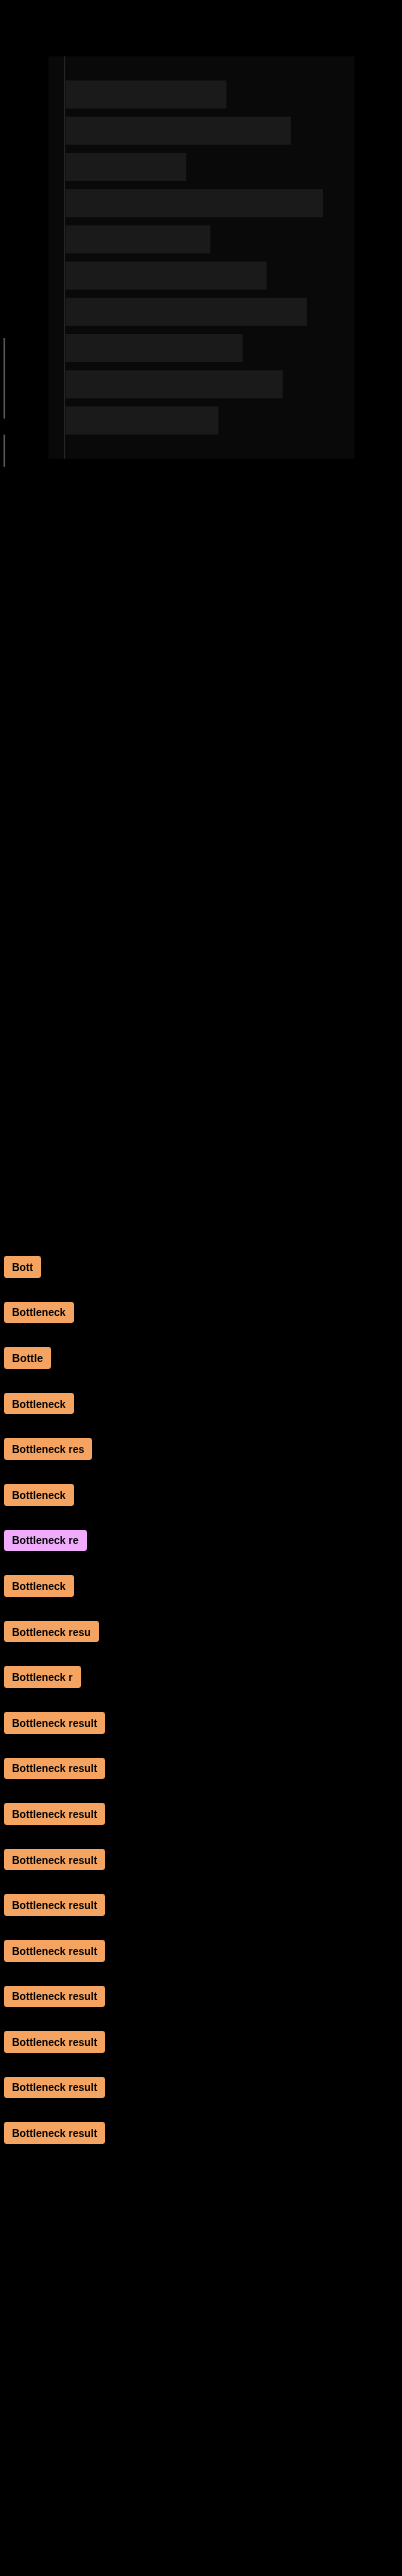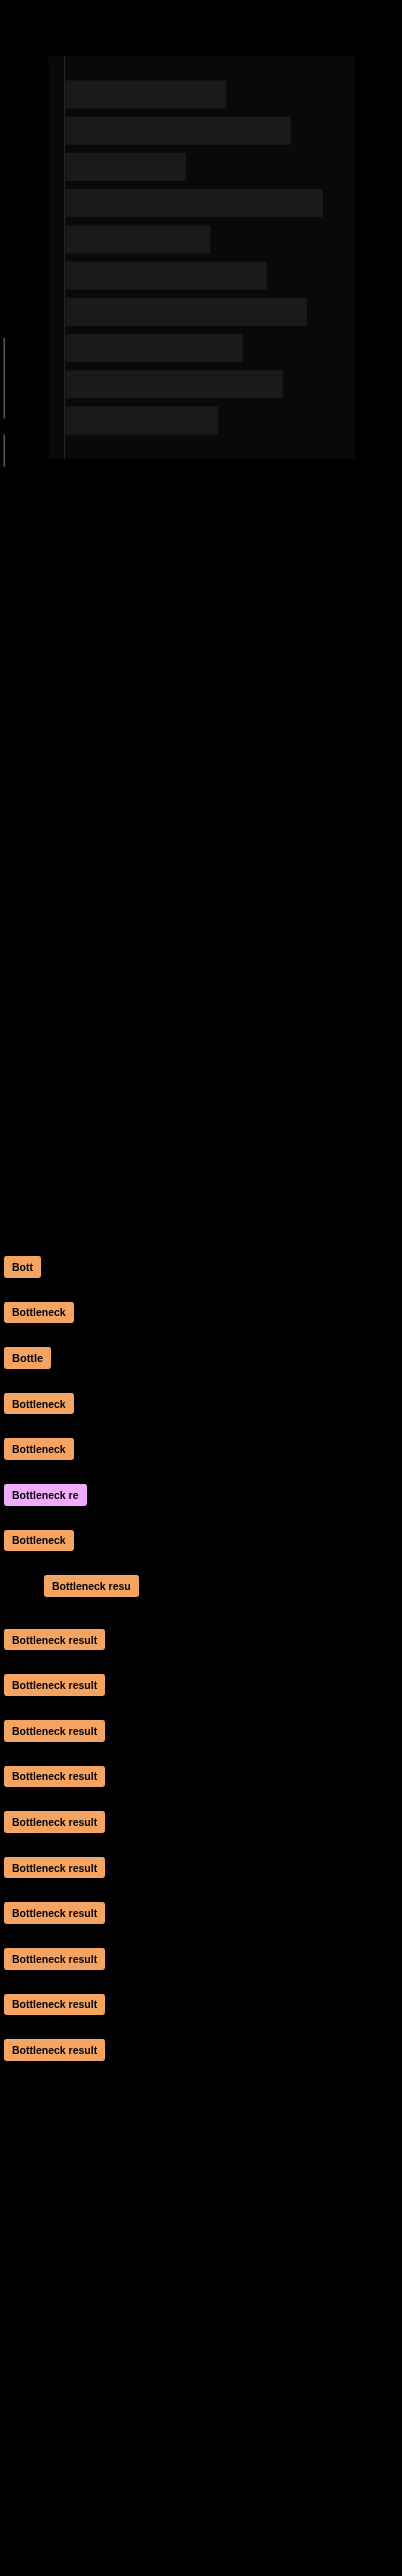--- a/index.html
+++ b/index.html
@@ -66,24 +66,26 @@
 </div>
 
 <div style="position: relative; width: 370px; text-decoration: underline;">
 
   <div id="bottleneck-list">
   <div style="height: 757px;"></div>
       <div style="margin-bottom: 24px;"><div style="display: inline-block; background-color: rgb(244, 164, 96); color: rgb(0, 0, 0); font-size: 10.5px; font-weight: bold; padding: 4.8px 8px; border-radius: 2.4px; margin-left: 4px;">Bott</div></div>
       <div style="margin-bottom: 24px;"><div style="display: inline-block; background-color: rgb(244, 164, 96); color: rgb(0, 0, 0); font-size: 10.5px; font-weight: bold; padding: 4.8px 8px; border-radius: 2.4px; margin-left: 4px;">Bottleneck</div></div>
       <div style="margin-bottom: 24px;"><div style="display: inline-block; background-color: rgb(244, 164, 96); color: rgb(0, 0, 0); font-size: 11px; font-weight: bold; padding: 4.8px 8px; border-radius: 2.4px; margin-left: 4px;">Bottle</div></div>
       <div style="margin-bottom: 24px;"><div style="display: inline-block; background-color: rgb(244, 164, 96); color: rgb(0, 0, 0); font-size: 10.5px; font-weight: bold; padding: 4.8px 8px; border-radius: 2.4px; margin-left: 4px;">Bottleneck</div></div>
+      <div style="margin-bottom: 24px;"><div style="display: inline-block; background-color: rgb(244, 164, 96); color: rgb(0, 0, 0); font-size: 10.5px; font-weight: bold; padding: 4.8px 8px; border-radius: 2.4px; margin-left: 4px;">Bottleneck res</div></div>
       <div style="margin-bottom: 24px;"><div style="display: inline-block; background-color: rgb(244, 164, 96); color: rgb(0, 0, 0); font-size: 10.5px; font-weight: bold; padding: 4.8px 8px; border-radius: 2.4px; margin-left: 4px;">Bottleneck</div></div>
       <div style="margin-bottom: 24px;"><div style="display: inline-block; background-color: #f0abfc; color: rgb(0, 0, 0); font-size: 10.5px; font-weight: bold; padding: 4.8px 8px; border-radius: 2.4px; margin-left: 4px;">Bottleneck re</div></div>
       <div style="margin-bottom: 24px;"><div style="display: inline-block; background-color: rgb(244, 164, 96); color: rgb(0, 0, 0); font-size: 10.5px; font-weight: bold; padding: 4.8px 8px; border-radius: 2.4px; margin-left: 4px;">Bottleneck</div></div>
-      <div style="margin-bottom: 32px; padding-left: 40px;"><div style="display: inline-block; background-color: rgb(244, 164, 96); color: rgb(0, 0, 0); font-size: 10.5px; font-weight: bold; padding: 4.8px 8px; border-radius: 2.4px; margin-left: 4px;">Bottleneck resu</div></div>
+      <div style="margin-bottom: 24px;"><div style="display: inline-block; background-color: rgb(244, 164, 96); color: rgb(0, 0, 0); font-size: 10.5px; font-weight: bold; padding: 4.8px 8px; border-radius: 2.4px; margin-left: 4px;">Bottleneck resu</div></div>
+      <div style="margin-bottom: 24px;"><div style="display: inline-block; background-color: rgb(244, 164, 96); color: rgb(0, 0, 0); font-size: 10.5px; font-weight: bold; padding: 4.8px 8px; border-radius: 2.4px; margin-left: 4px;">Bottleneck r</div></div>
       <div style="margin-bottom: 24px;"><div style="display: inline-block; background-color: rgb(244, 164, 96); color: rgb(0, 0, 0); font-size: 10.5px; font-weight: bold; padding: 4.8px 8px; border-radius: 2.4px; margin-left: 4px;">Bottleneck result</div></div>
       <div style="margin-bottom: 24px;"><div style="display: inline-block; background-color: rgb(244, 164, 96); color: rgb(0, 0, 0); font-size: 10.5px; font-weight: bold; padding: 4.8px 8px; border-radius: 2.4px; margin-left: 4px;">Bottleneck result</div></div>
       <div style="margin-bottom: 24px;"><div style="display: inline-block; background-color: rgb(244, 164, 96); color: rgb(0, 0, 0); font-size: 10.5px; font-weight: bold; padding: 4.8px 8px; border-radius: 2.4px; margin-left: 4px;">Bottleneck result</div></div>
       <div style="margin-bottom: 24px;"><div style="display: inline-block; background-color: rgb(244, 164, 96); color: rgb(0, 0, 0); font-size: 10.5px; font-weight: bold; padding: 4.8px 8px; border-radius: 2.4px; margin-left: 4px;">Bottleneck result</div></div>
       <div style="margin-bottom: 24px;"><div style="display: inline-block; background-color: rgb(244, 164, 96); color: rgb(0, 0, 0); font-size: 10.5px; font-weight: bold; padding: 4.8px 8px; border-radius: 2.4px; margin-left: 4px;">Bottleneck result</div></div>
       <div style="margin-bottom: 24px;"><div style="display: inline-block; background-color: rgb(244, 164, 96); color: rgb(0, 0, 0); font-size: 10.5px; font-weight: bold; padding: 4.8px 8px; border-radius: 2.4px; margin-left: 4px;">Bottleneck result</div></div>
       <div style="margin-bottom: 24px;"><div style="display: inline-block; background-color: rgb(244, 164, 96); color: rgb(0, 0, 0); font-size: 10.5px; font-weight: bold; padding: 4.8px 8px; border-radius: 2.4px; margin-left: 4px;">Bottleneck result</div></div>
       <div style="margin-bottom: 24px;"><div style="display: inline-block; background-color: rgb(244, 164, 96); color: rgb(0, 0, 0); font-size: 10.5px; font-weight: bold; padding: 4.8px 8px; border-radius: 2.4px; margin-left: 4px;">Bottleneck result</div></div>
       <div style="margin-bottom: 24px;"><div style="display: inline-block; background-color: rgb(244, 164, 96); color: rgb(0, 0, 0); font-size: 10.5px; font-weight: bold; padding: 4.8px 8px; border-radius: 2.4px; margin-left: 4px;">Bottleneck result</div></div>
       <div style="margin-bottom: 24px;"><div style="display: inline-block; background-color: rgb(244, 164, 96); color: rgb(0, 0, 0); font-size: 10.5px; font-weight: bold; padding: 4.8px 8px; border-radius: 2.4px; margin-left: 4px;">Bottleneck result</div></div>

